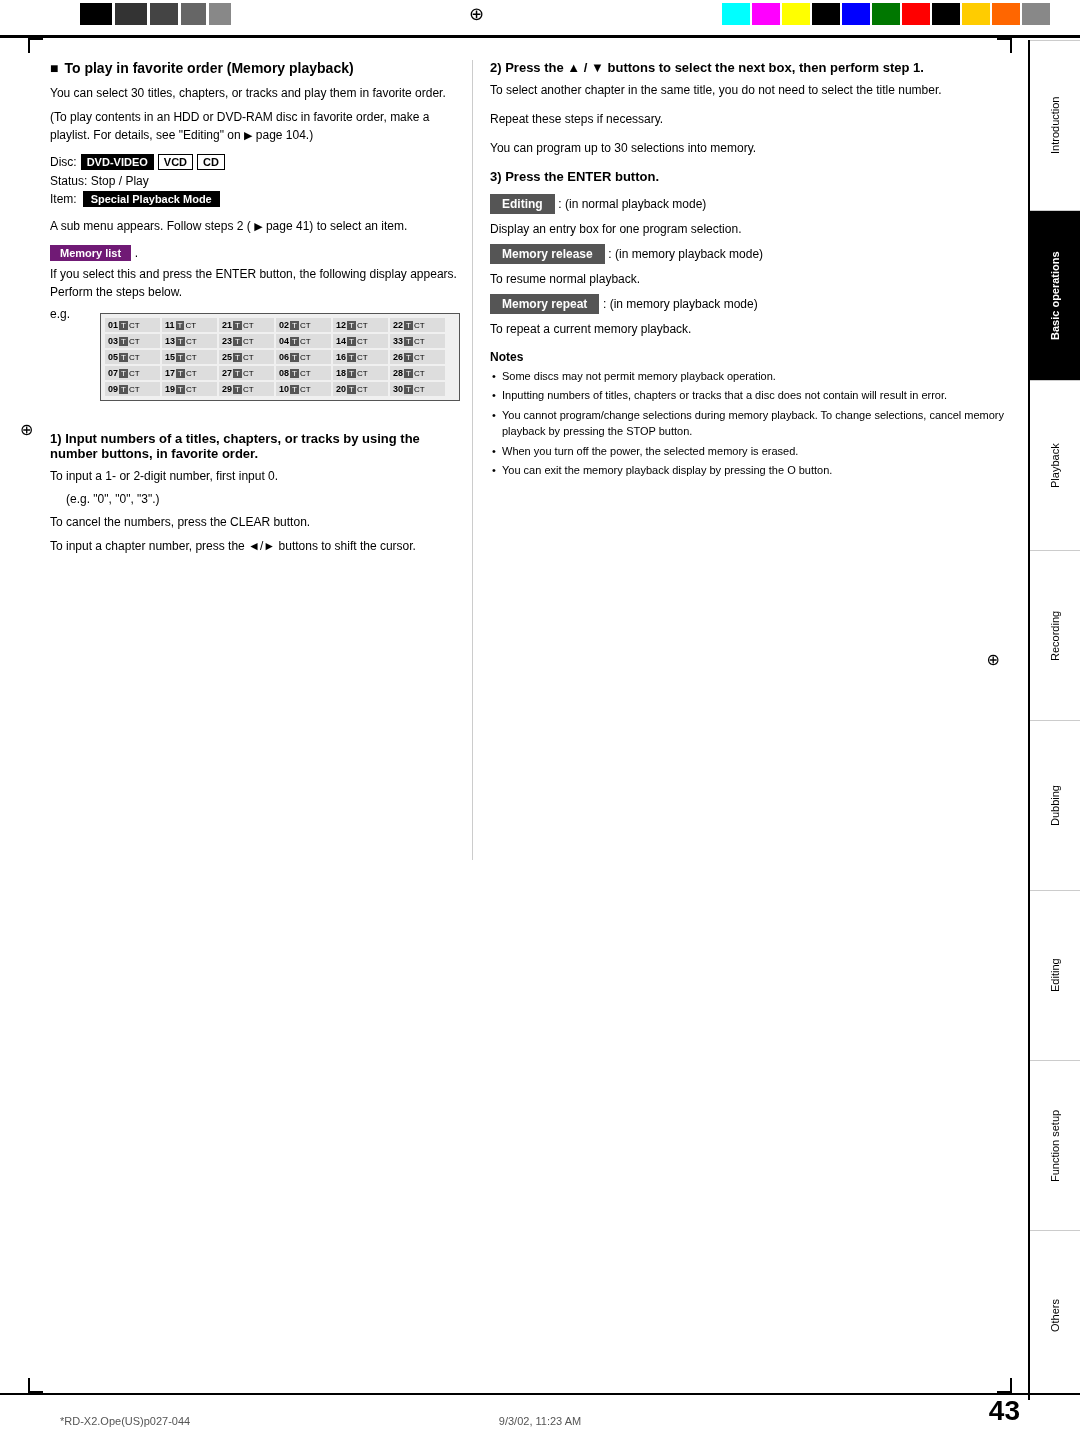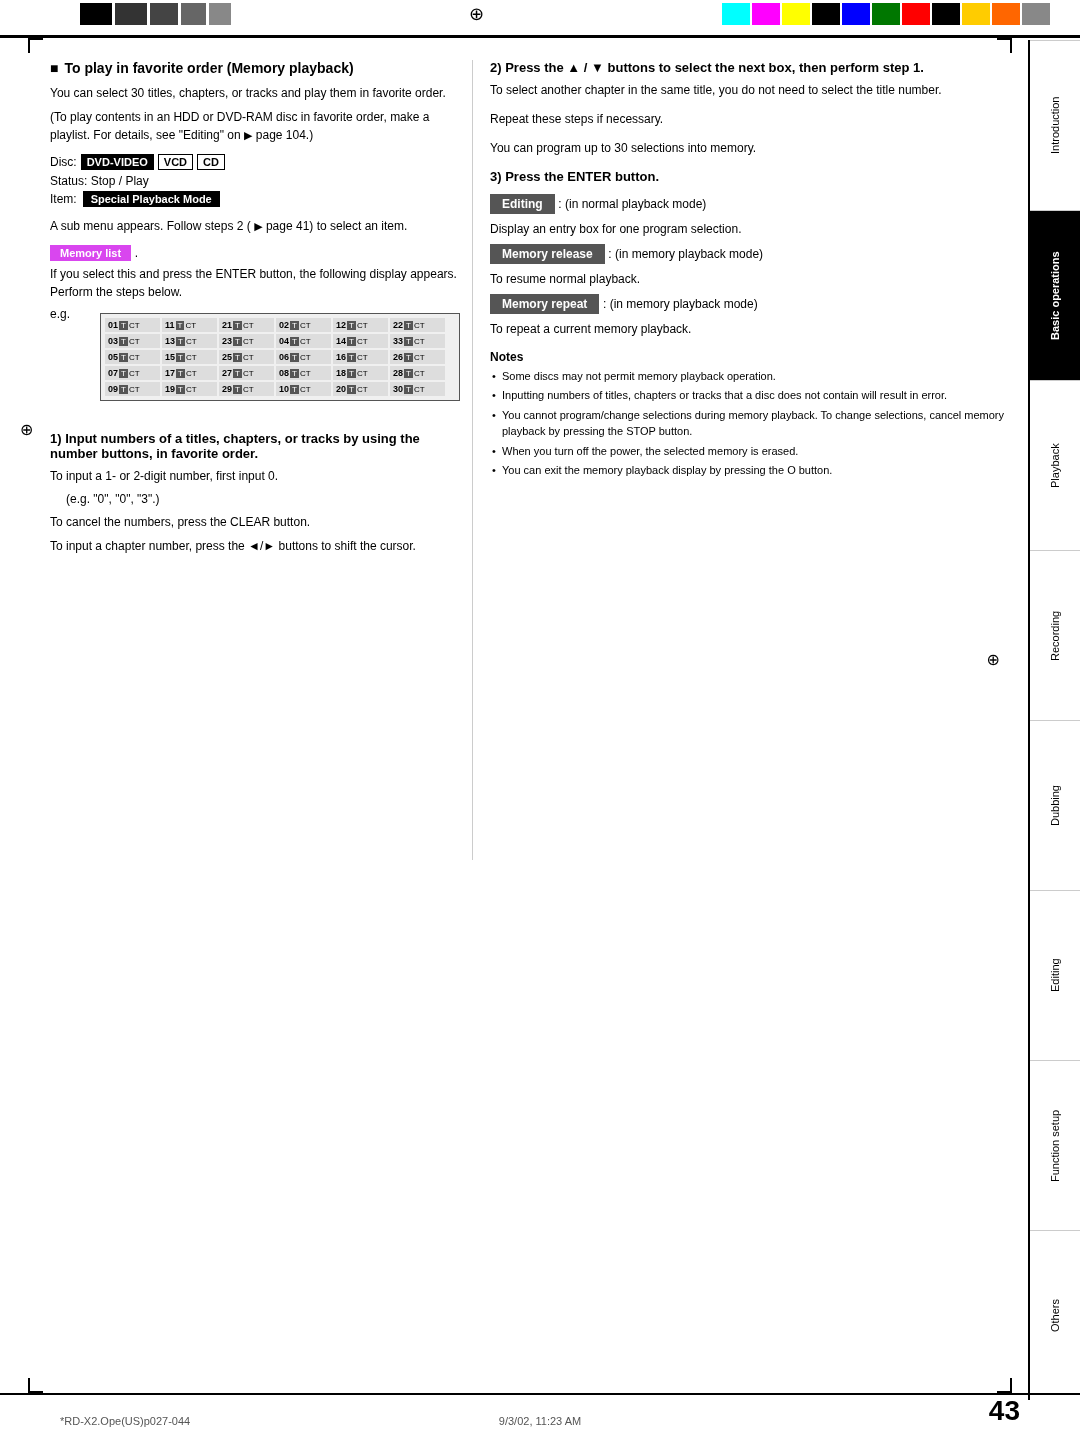--- a/index.html
+++ b/index.html
@@ -211,21 +211,21 @@
       display: inline-block;
     }
 
     p.submenu-text {
       font-size: 12px;
       line-height: 1.5;
       margin-bottom: 10px;
     }
 
     .memory-list-badge {
-      background: #d946ef;
+      background: #701a75;
       color: #fff;
       font-size: 11px;
       font-weight: bold;
       padding: 2px 10px;
       display: inline-block;
       margin-bottom: 4px;
     }
 
     p.memory-desc {
       font-size: 12px;

